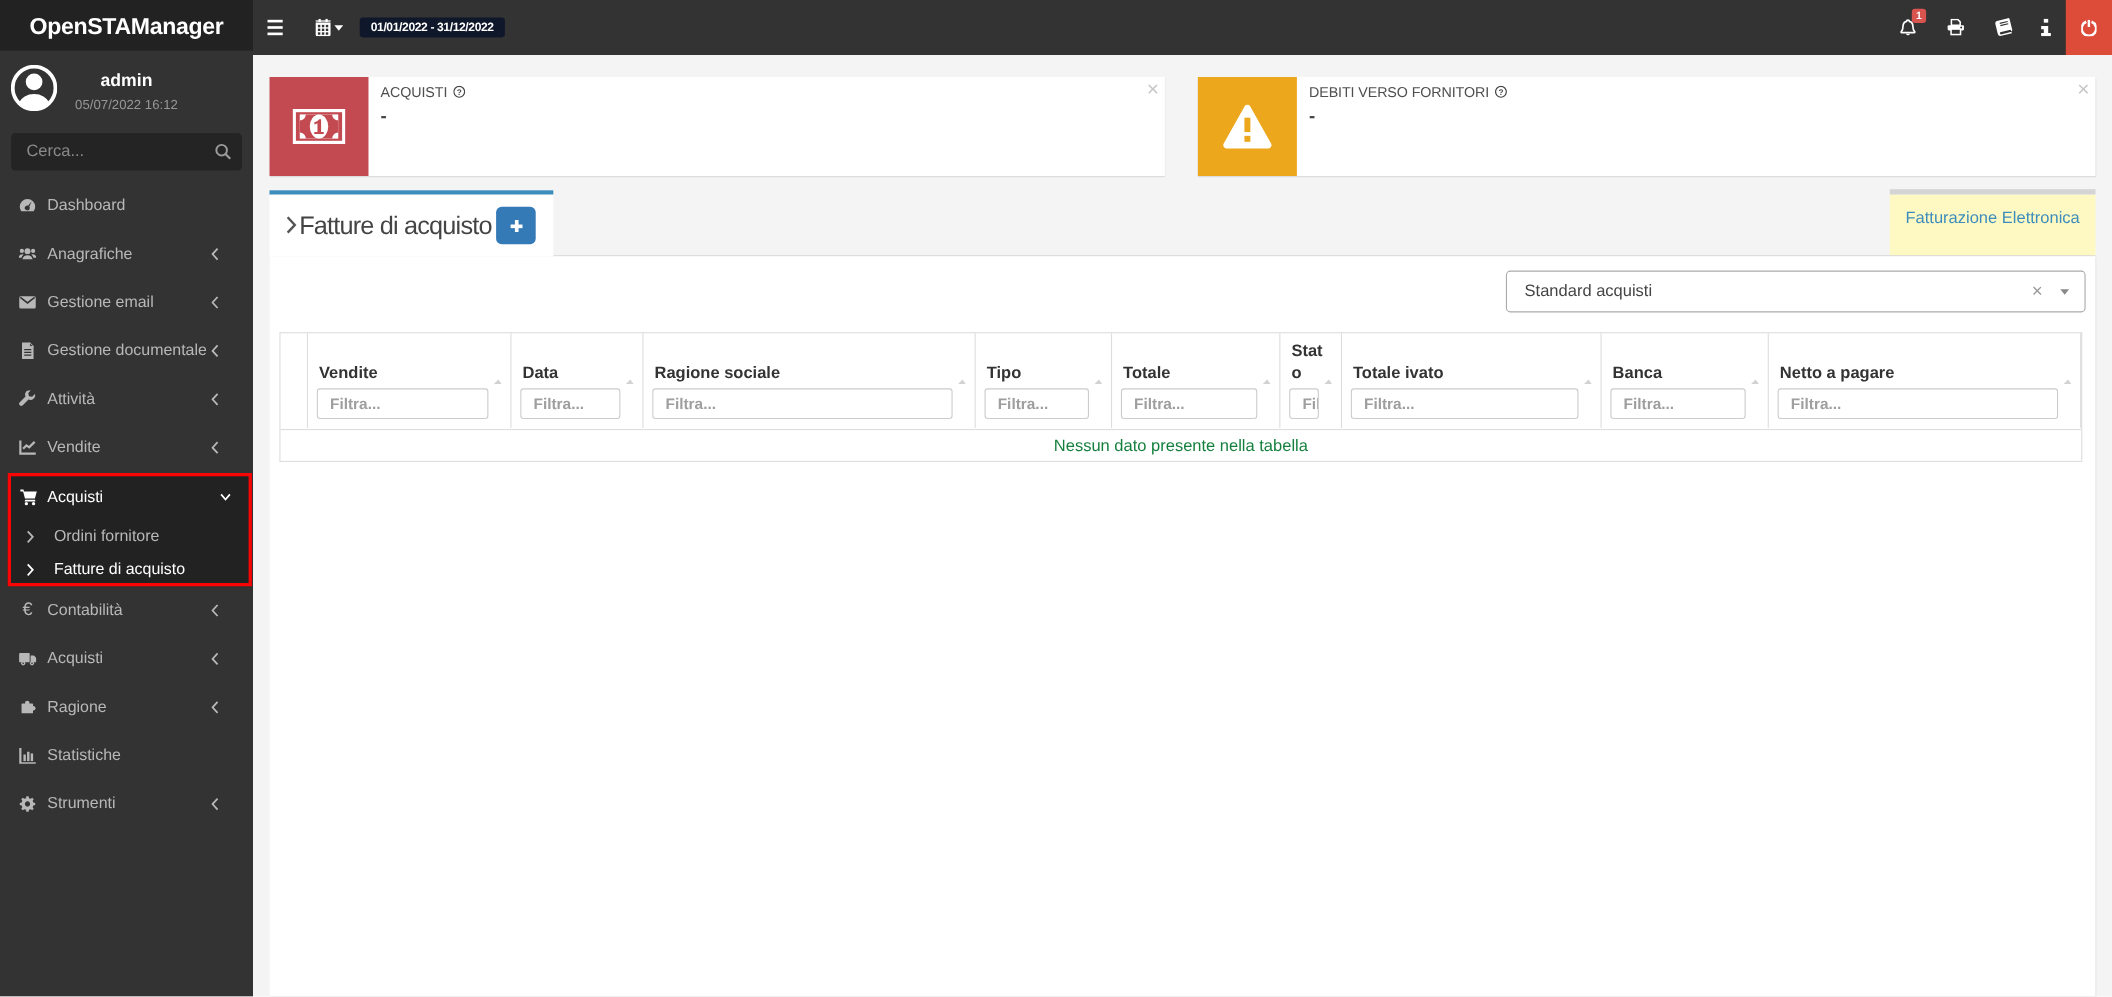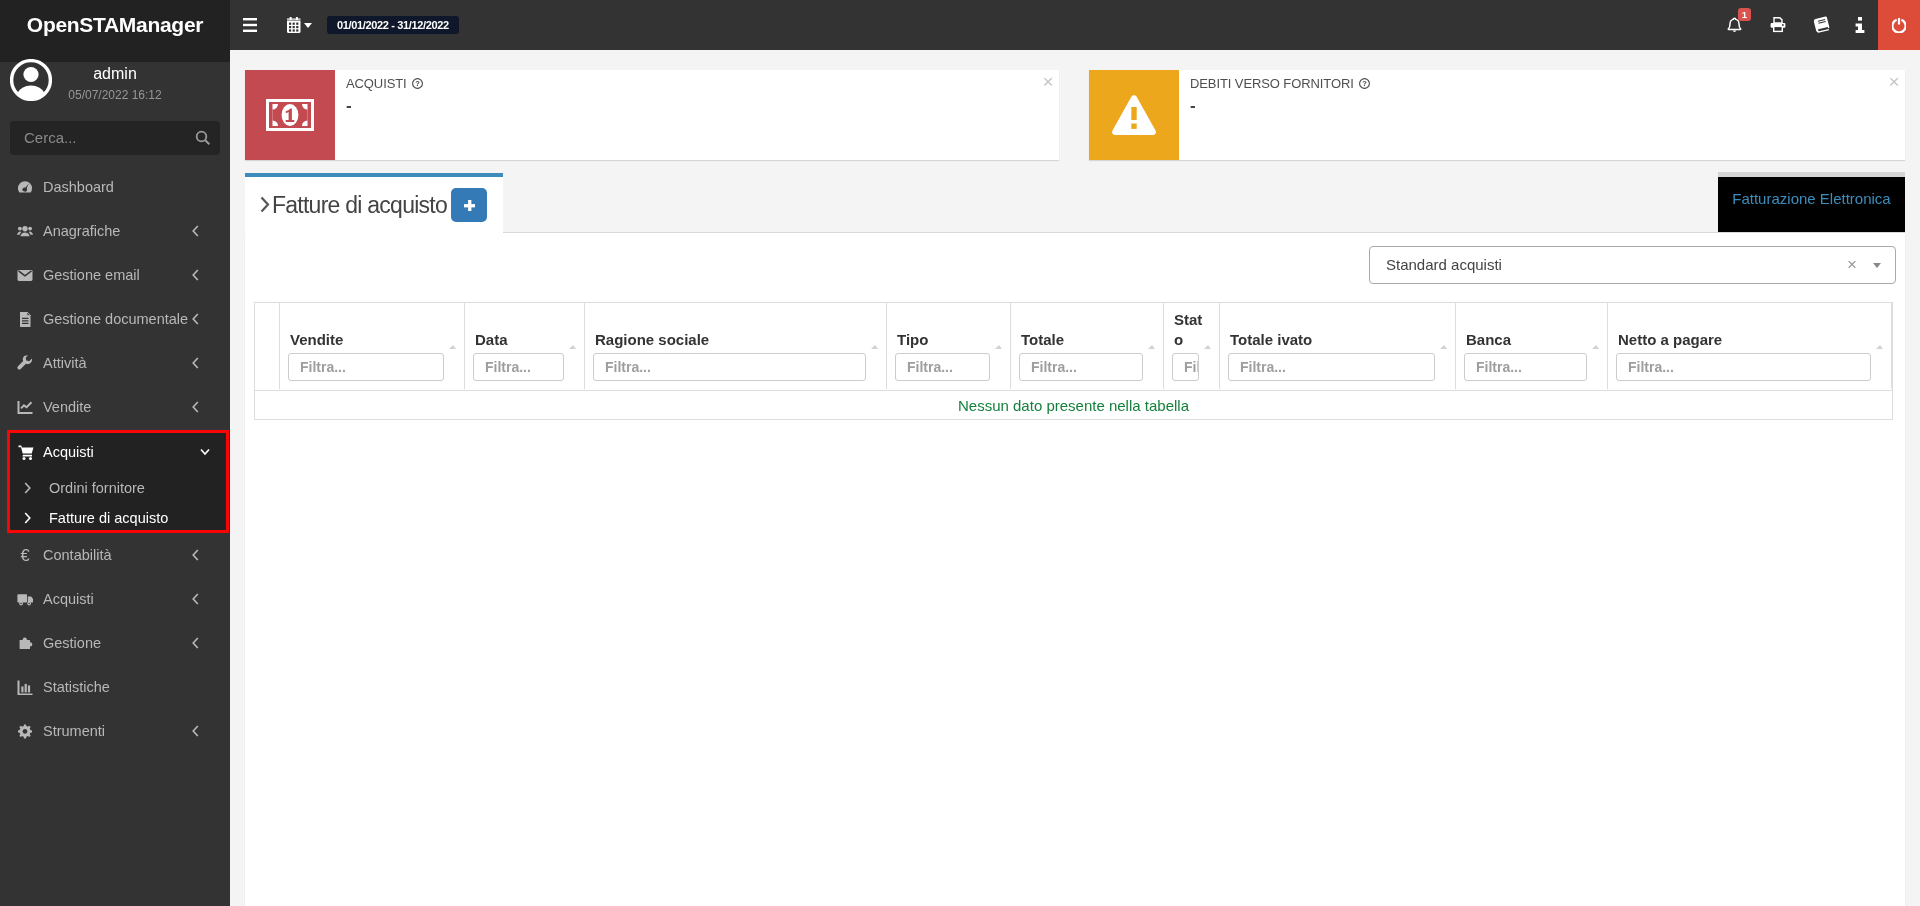--- a/index.html
+++ b/index.html
@@ -2,23 +2,23 @@
 <html><head>
 <meta charset="utf-8">
 <style>
 * { margin:0; padding:0; box-sizing:border-box; }
 html,body { width:1920px; height:906px; overflow:hidden; }
 body { font-family:"Liberation Sans", sans-serif; background:#f4f4f4; position:relative; }
 .abs { position:absolute; }
 
 
 #sidebar { left:0; top:0; width:230px; height:906px; background:#333333; }
-#logo { left:0; top:0; width:230px; height:62px; background:#222222; color:#fff;
+#logo { left:0; top:0; width:230px; height:46px; background:#222222; color:#fff;
   font-weight:bold; font-size:21px; text-align:center; line-height:50px; letter-spacing:-0.3px; }
-#admin-name { left:0; top:65px; width:230px; text-align:center; color:#fff; font-weight:normal; font-size:16px; }
+#admin-name { left:0; top:65px; width:230px; text-align:center; color:#fff; font-weight:bold; font-size:16px; }
 #admin-date { left:0; top:88px; width:230px; text-align:center; color:#979797; font-size:12px; }
 #search { left:10px; top:121px; width:210px; height:34px; background:#242424; border-radius:4px; }
 #search .ph { position:absolute; left:14px; top:0; line-height:34px; color:#8a8a8a; font-size:15px; }
 .mi { left:0; width:230px; height:44px; color:#b8b8b8; font-size:14.5px; }
 .mi .ic { position:absolute; left:16px; top:50%; transform:translateY(-50%); width:18px; text-align:center; }
 .mi .tx { position:absolute; left:43px; top:50%; transform:translateY(-50%); }
 .mi .ch { position:absolute; right:31px; top:50%; transform:translateY(-50%); }
 #acq-box { left:7px; top:430px; width:222px; height:103px; background:#222222; border:3px solid #fa0505; }
 .smi { position:absolute; left:0; width:216px; height:30px; color:#b8b8b8; font-size:14.5px; }
 .smi .sch { position:absolute; left:14px; top:50%; transform:translateY(-50%); }
@@ -36,21 +36,21 @@
 .infobox { top:70px; height:90px; background:#fff; box-shadow:0 1px 1px rgba(0,0,0,0.12); }
 .ib-icon { position:absolute; left:0; top:0; width:90px; height:90px; }
 .ib-title { position:absolute; left:101px; top:6px; font-size:13px; color:#4f4f4f; letter-spacing:-0.1px; }
 .ib-val { position:absolute; left:101px; top:26px; font-size:17px; font-weight:bold; color:#444; }
 .ib-x { position:absolute; top:1px; right:1px; width:20px; color:#c6c6c6; font-size:19px; font-weight:400; text-align:center; }
 .qm { display:inline-block; vertical-align:-1px; margin-left:5px; }
 
 #tab-blue { left:245px; top:173px; width:258px; height:4px; background:#3c8dbc; }
 #tab-left { left:245px; top:177px; width:258px; height:56px; background:#fff; }
 #tab-gray { left:1718px; top:172px; width:187px; height:5px; background:#d4d4d4; }
-#tab-right { left:1718px; top:177px; width:187px; height:56px; background:#000000;
+#tab-right { left:1718px; top:177px; width:187px; height:56px; background:#fef9c3;
   color:#3c8dbc; font-size:15px; text-align:center; line-height:44px; }
 #tab-title { left:272px; top:192px; font-size:23px; color:#444; letter-spacing:-0.75px; }
 #plusbtn { left:451px; top:188px; width:36px; height:34px; background:#337ab7; border-radius:5px; }
 #panel { left:245px; top:233px; width:1660px; height:673px; background:#fff; box-shadow:0 1px 1px rgba(0,0,0,0.12); }
 #divider { left:503px; top:232px; width:1402px; height:1px; background:#d9d9d9; }
 
 #sel2 { left:1369px; top:246px; width:527px; height:38px; background:#fff; border:1px solid #aaa; border-radius:4px; }
 #sel2 .val { position:absolute; left:16px; top:0; line-height:36px; font-size:15px; color:#444; }
 #sel2 .x { position:absolute; right:38px; top:0; line-height:35px; font-size:17px; color:#999; font-weight:400; }
 #sel2 .caret { position:absolute; right:14px; top:16px; width:0; height:0;
@@ -189,21 +189,21 @@
           <polyline points="5.8,1 1.2,6 5.8,11" fill="none" stroke="#b8b8b8" stroke-width="1.6"></polyline>
         </svg>
       </span>
     </div>
     <div class="mi abs" style="top:621px;">
       <span class="ic"><svg width="16" height="16" viewBox="0 0 16 16" style="display:inline-block;vertical-align:middle;">
           <rect x="2.6" y="4.6" width="10.4" height="9" rx="0.6" fill="#b8b8b8"></rect>
           <circle cx="7.8" cy="4.2" r="2.1" fill="#b8b8b8"></circle>
           <circle cx="13.2" cy="9" r="2.1" fill="#b8b8b8"></circle>
         </svg></span>
-      <span class="tx">Gestione</span>
+      <span class="tx">Ragione</span>
       <span class="ch">
         <svg width="7" height="12" viewBox="0 0 7 12">
           <polyline points="5.8,1 1.2,6 5.8,11" fill="none" stroke="#b8b8b8" stroke-width="1.6"></polyline>
         </svg>
       </span>
     </div>
     <div class="mi abs" style="top:665px;padding-left:40px;">
       <span class="ic"><svg width="16" height="16" viewBox="0 0 16 16" style="display:inline-block;vertical-align:middle;">
           <path d="M0.5 1 h2 v13 h13 v1.5 h-15 z" fill="#b8b8b8"></path>
           <rect x="4.3" y="7" width="2.2" height="6" fill="#b8b8b8"></rect>

